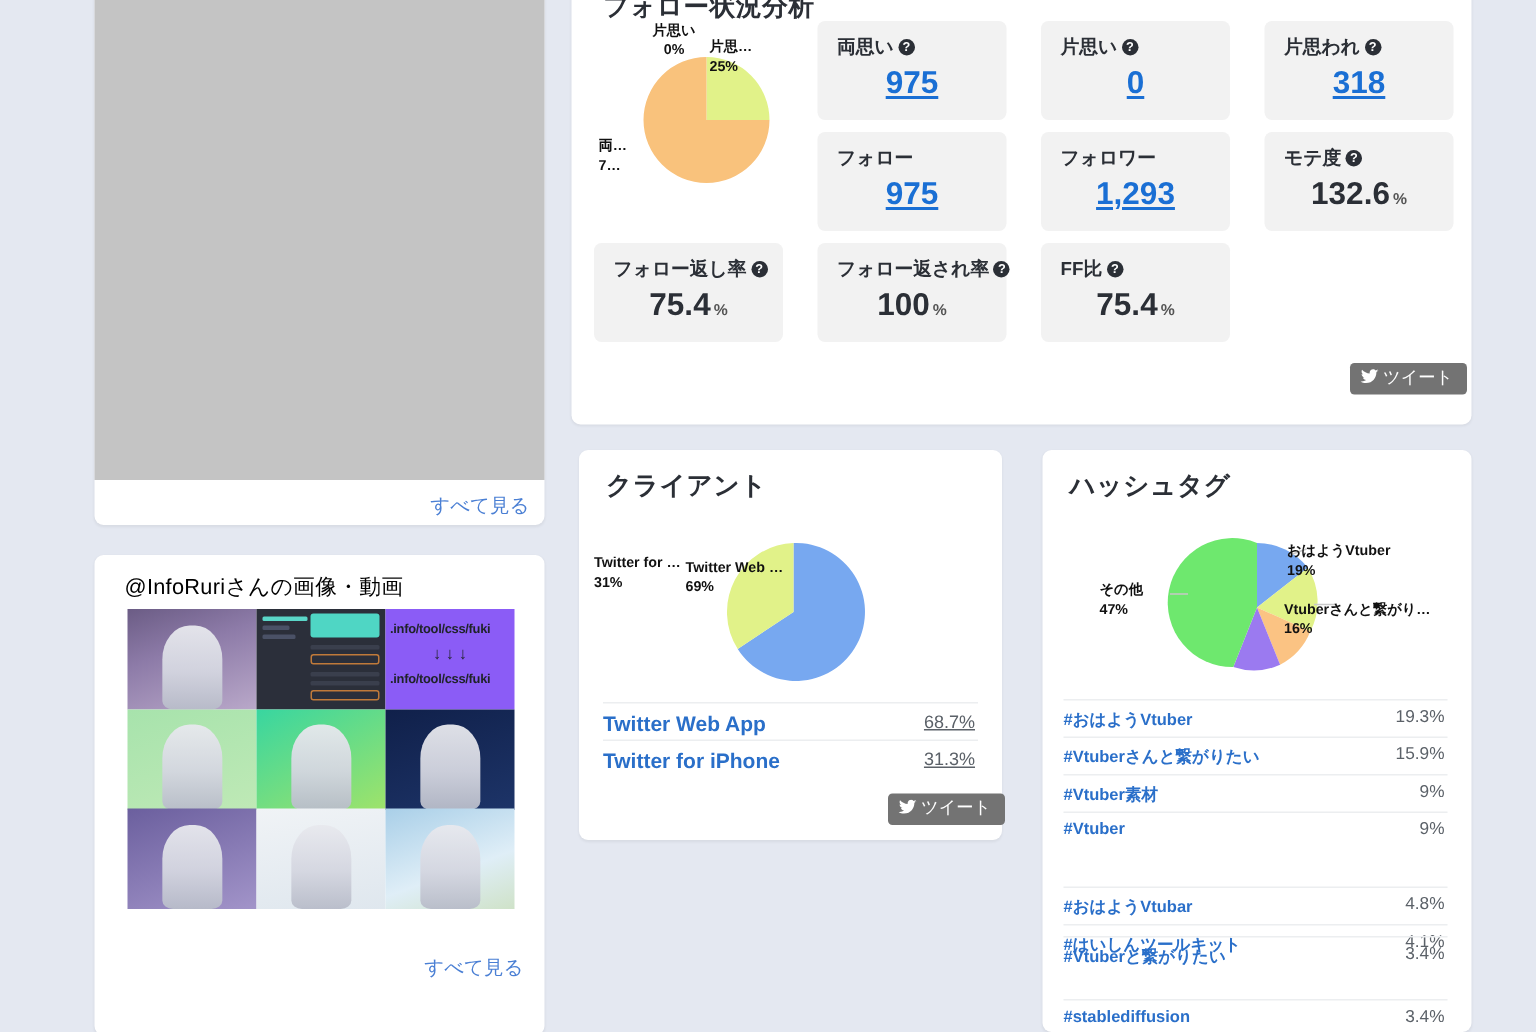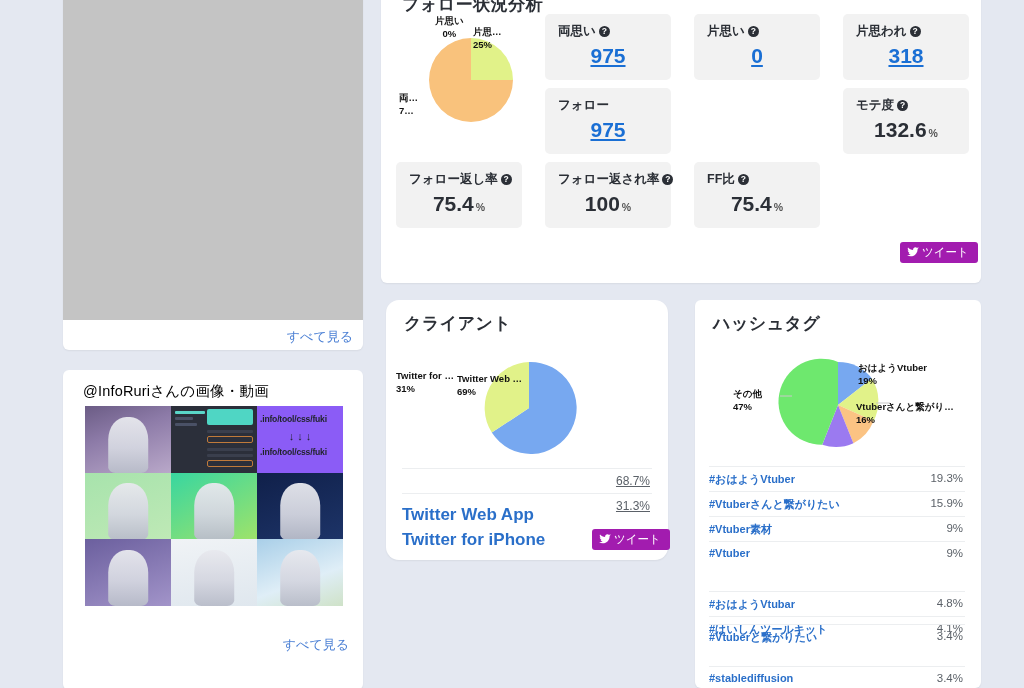--- a/index.html
+++ b/index.html
@@ -92,48 +92,48 @@
   .statbox .val.plain { color: #2b2f36; }
   .statbox .val .unit { font-size: 10.5px; font-weight: 700; color: #555; margin-left: 2px; }
 
   .qmark {
     display: inline-block; width: 11px; height: 11px; border-radius: 50%;
     background: #2b2f36; color: #fff; font-size: 8.5px; line-height: 11px;
     text-align: center; font-weight: 700; vertical-align: 1px; margin-left: 3px;
   }
 
   .tweet-btn {
-    position: absolute; background: #a21caf; color: #fff;
+    position: absolute; background: #737373; color: #fff;
     border-radius: 3px; height: 21px; padding: 0 9px 0 7px;
     font-size: 11.5px; line-height: 21px; white-space: nowrap; cursor: pointer;
   }
   .tweet-btn .bird { display:inline-block; vertical-align:-1px; margin-right:3px; }
 
   
-  #client-card { left: 386px; top: 300px; width: 282px; height: 260px; border-radius: 13px; }
+  #client-card { left: 386px; top: 300px; width: 282px; height: 260px; }
   #client-card .card-title { left: 18px; top: 12px; }
 
   
   #hashtag-card { left: 695px; top: 300px; width: 286px; height: 388px; }
   #hashtag-card .card-title { left: 18px; top: 12px; }
 
   .listrow {
     position: absolute; left: 14px; width: 256px; height: 25px;
     border-top: 1px solid #eceef0;
   }
   .listrow .name {
     position: absolute; left: 0; top: 5px;
     font-size: 11px; font-weight: 700; color: #2a6fc9; cursor: pointer; white-space: nowrap;
   }
   .listrow .pct {
     position: absolute; right: 2px; top: 5px;
     font-size: 11.5px; color: #5b6168;
   }
   #client-card .listrow { left: 16px; width: 250px; height: 25px; }
-  #client-card .listrow .name { font-size: 17px; margin-top: 31px; }
+  #client-card .listrow .name { font-size: 14px; }
   #client-card .listrow .pct { font-size: 12px; text-decoration: underline; }
 
   .pielbl {
     position: absolute; font-size: 9.5px; font-weight: 700; color: #111;
     line-height: 12px; white-space: nowrap;
   }
   .pielbl.two { line-height: 12.5px; }
   svg { display: block; }
 </style>
 </head>
@@ -200,20 +200,24 @@
     </div>
     <div class="statbox" style="left:462px;top:26px;width:126px;height:66px">
       <span class="lbl"><span>片思われ</span><span class="qmark">?</span></span>
       <span class="val link">318</span>
     </div>
 
     <div class="statbox" style="left:164px;top:100px;width:126px;height:66px">
       <span class="lbl">フォロー</span>
       <span class="val link">975</span>
     </div>
+    <div class="statbox" style="left:313px;top:100px;width:126px;height:66px">
+      <span class="lbl">フォロワー</span>
+      <span class="val link">1,293</span>
+    </div>
     <div class="statbox" style="left:462px;top:100px;width:126px;height:66px">
       <span class="lbl"><span>モテ度</span><span class="qmark">?</span></span>
       <span class="val plain"><span>132.6</span><span class="unit">%</span></span>
     </div>
 
     <div class="statbox" style="left:15px;top:174px;width:126px;height:66px">
       <span class="lbl"><span>フォロー返し率</span><span class="qmark">?</span></span>
       <span class="val plain"><span>75.4</span><span class="unit">%</span></span>
     </div>
     <div class="statbox" style="left:164px;top:174px;width:126px;height:66px">

